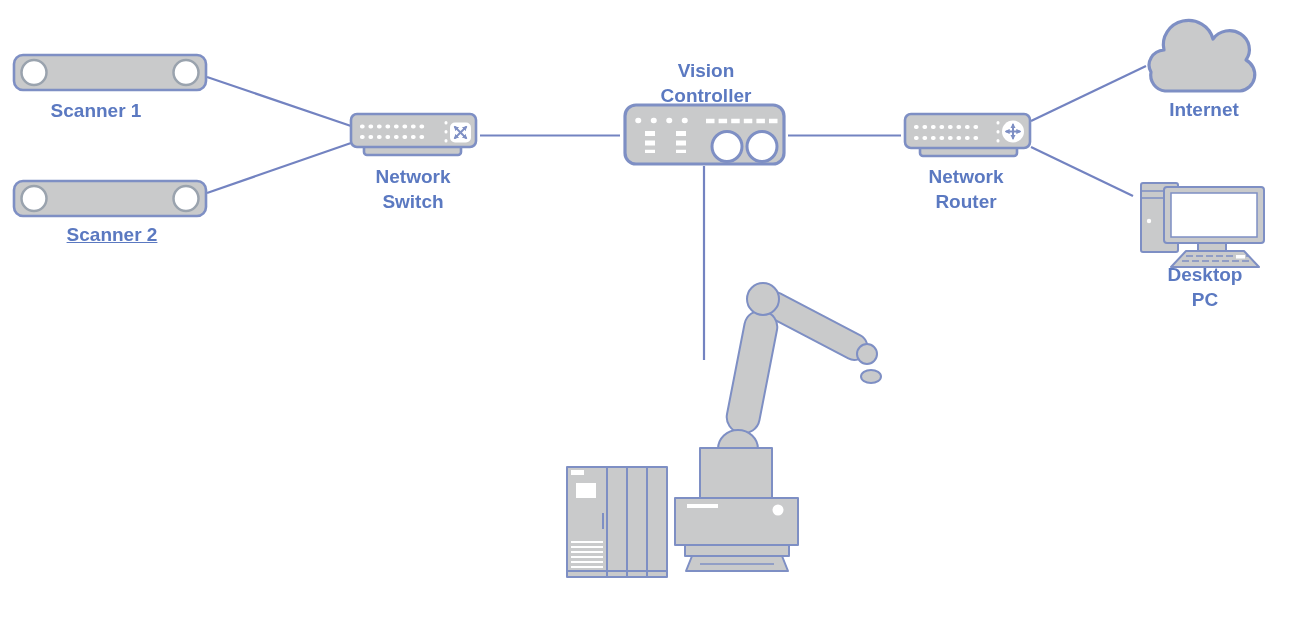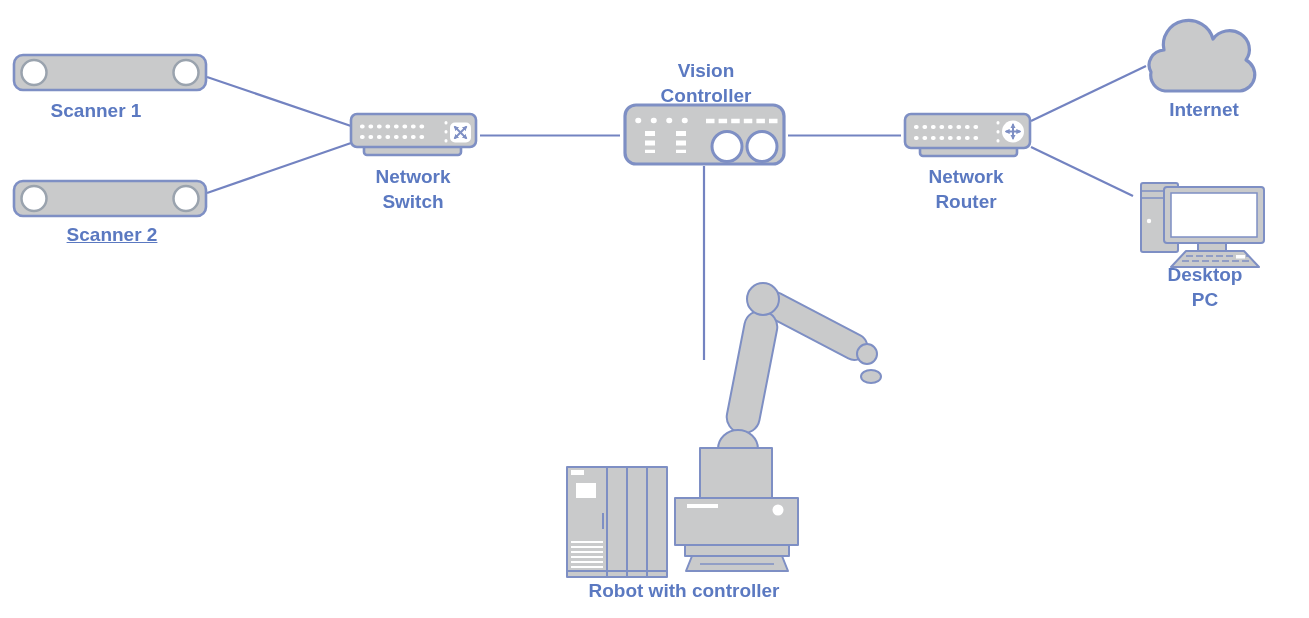--- a/index.html
+++ b/index.html
@@ -160,14 +160,13 @@
   <div class="node-label" style="left:96px; top:98px;text-align:center;">Scanner 1</div>
   <div class="node-label" style="left:112px; top:222px;text-decoration:underline;">Scanner 2</div>
   <div class="node-label" style="left:413px; top:164px;">Network
 Switch</div>
   <div class="node-label" style="left:706px; top:58px;">Vision
 Controller</div>
   <div class="node-label" style="left:966px; top:164px;">Network
 Router</div>
   <div class="node-label" style="left:1204px; top:97px;">Internet</div>
   <div class="node-label" style="left:1205px; top:262px;">Desktop PC</div>
-  <div class="node-label" style="left:684px; top:578px;">Robot with controller</div>
 </div>
 
 </body></html>

